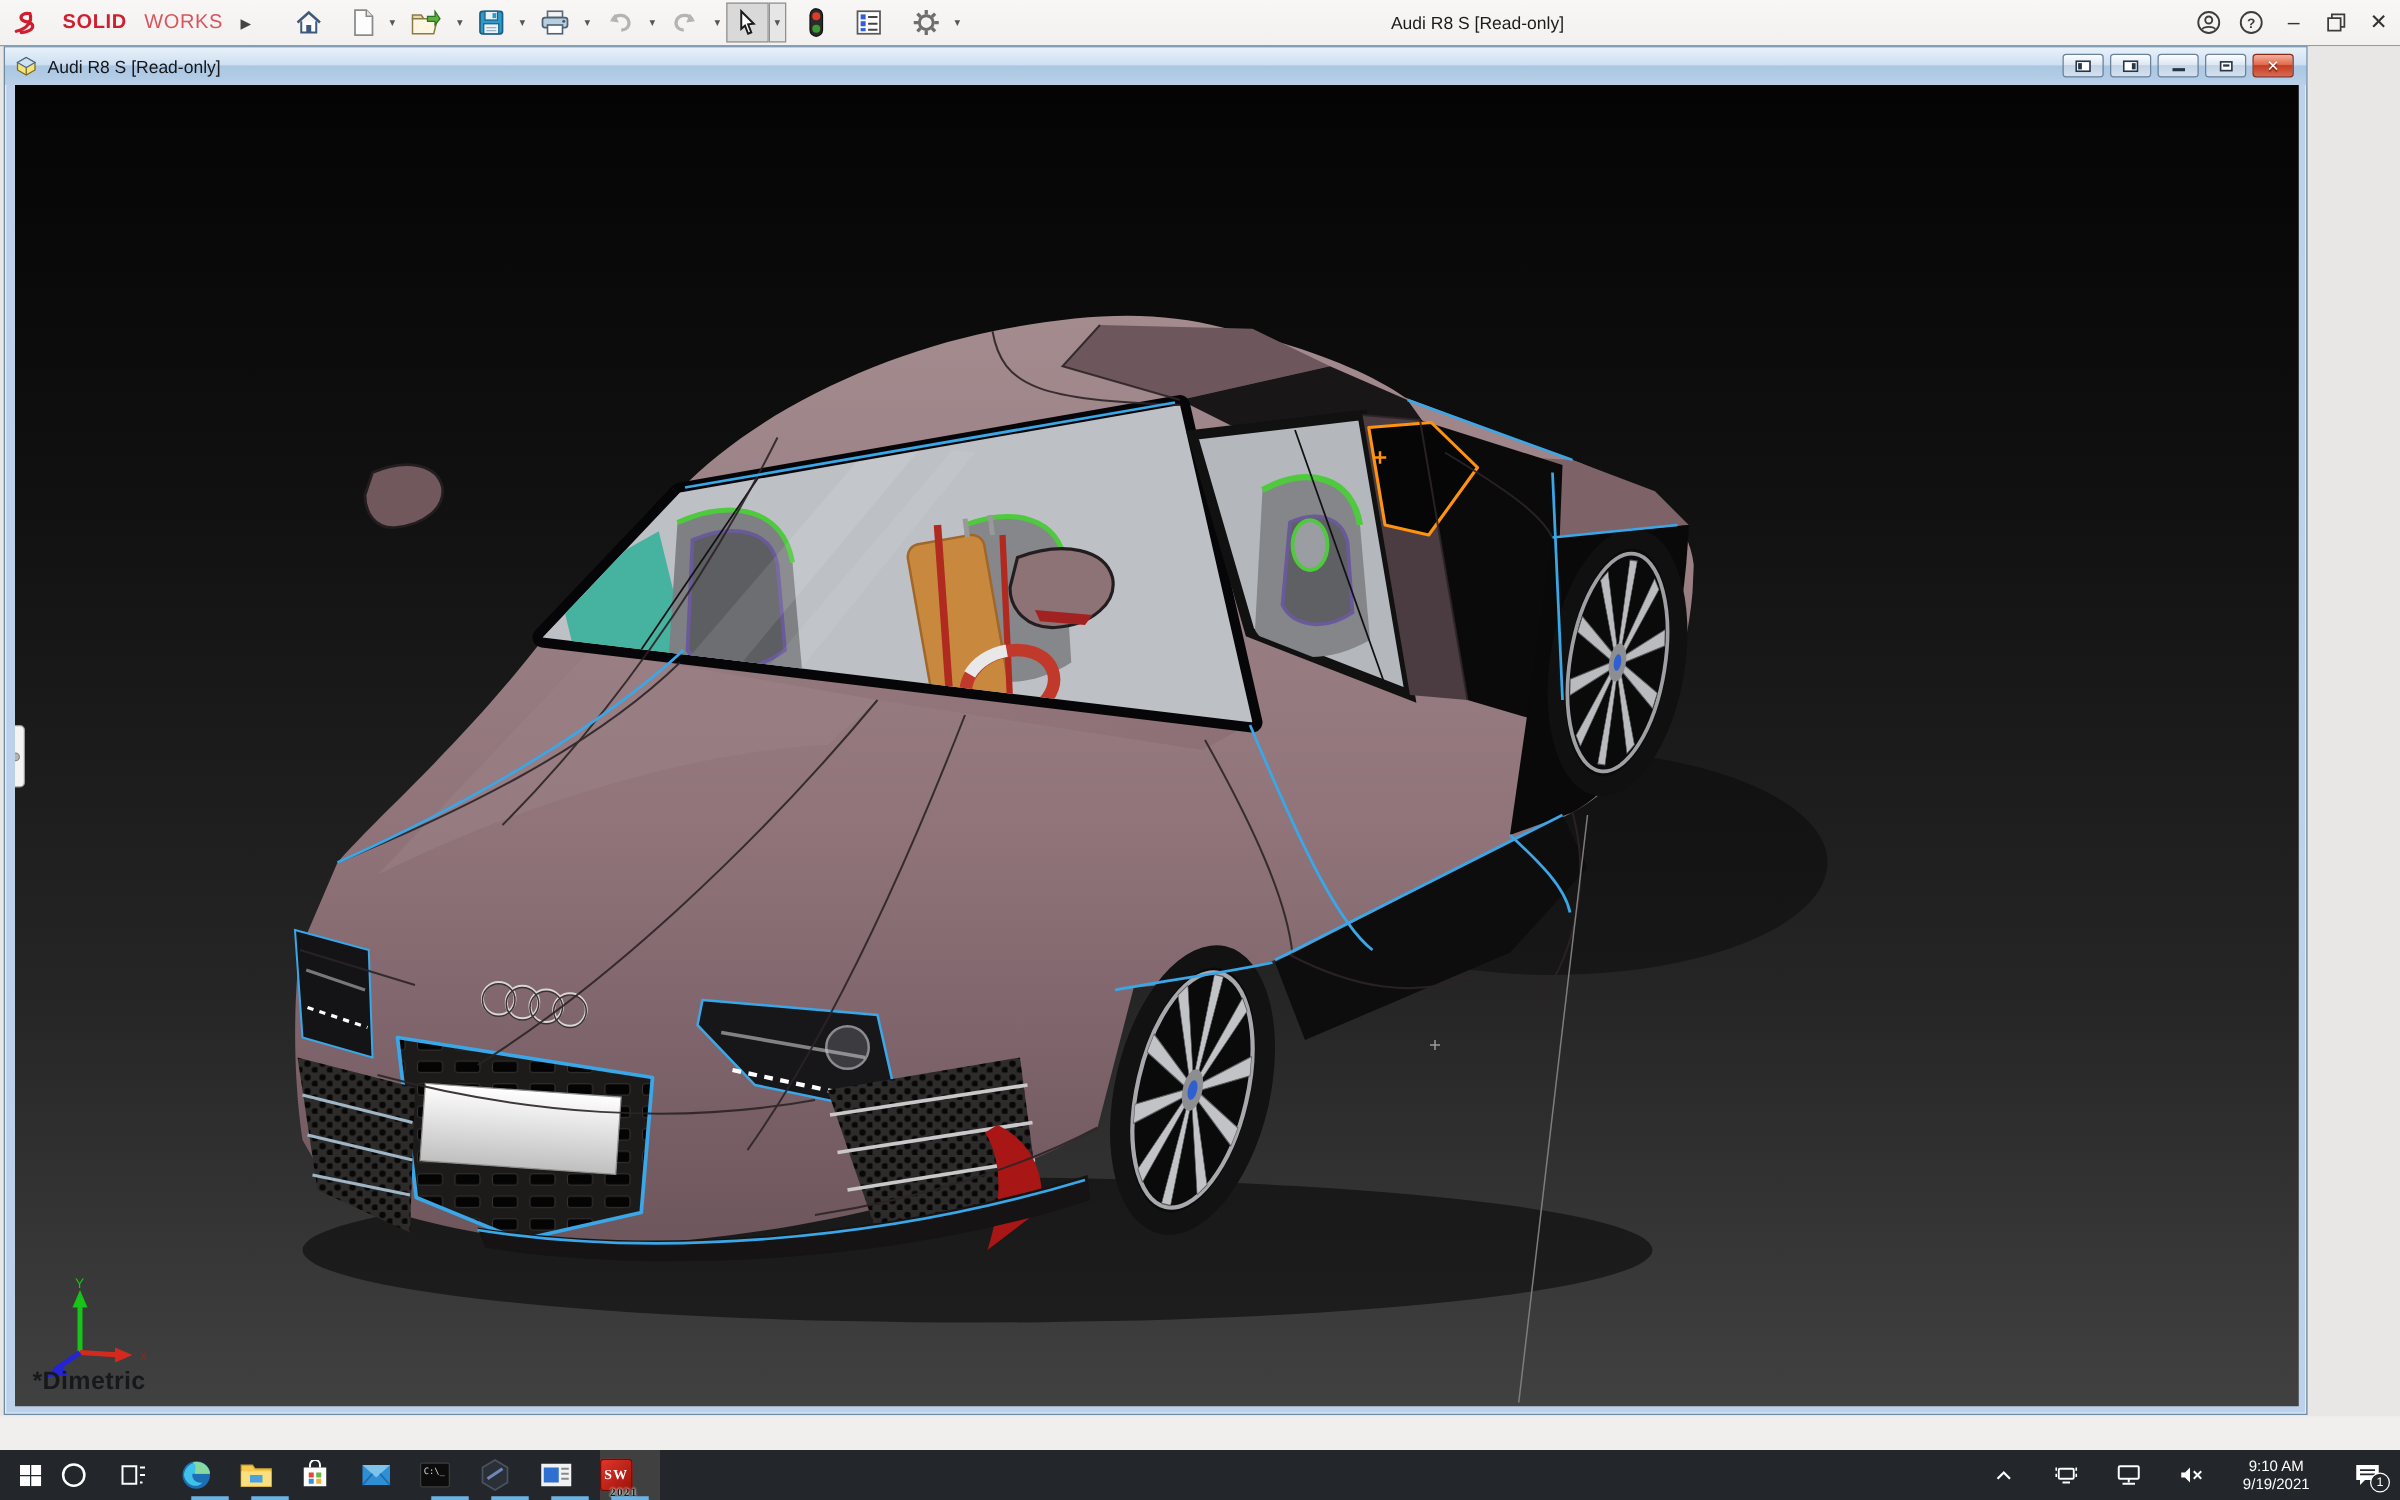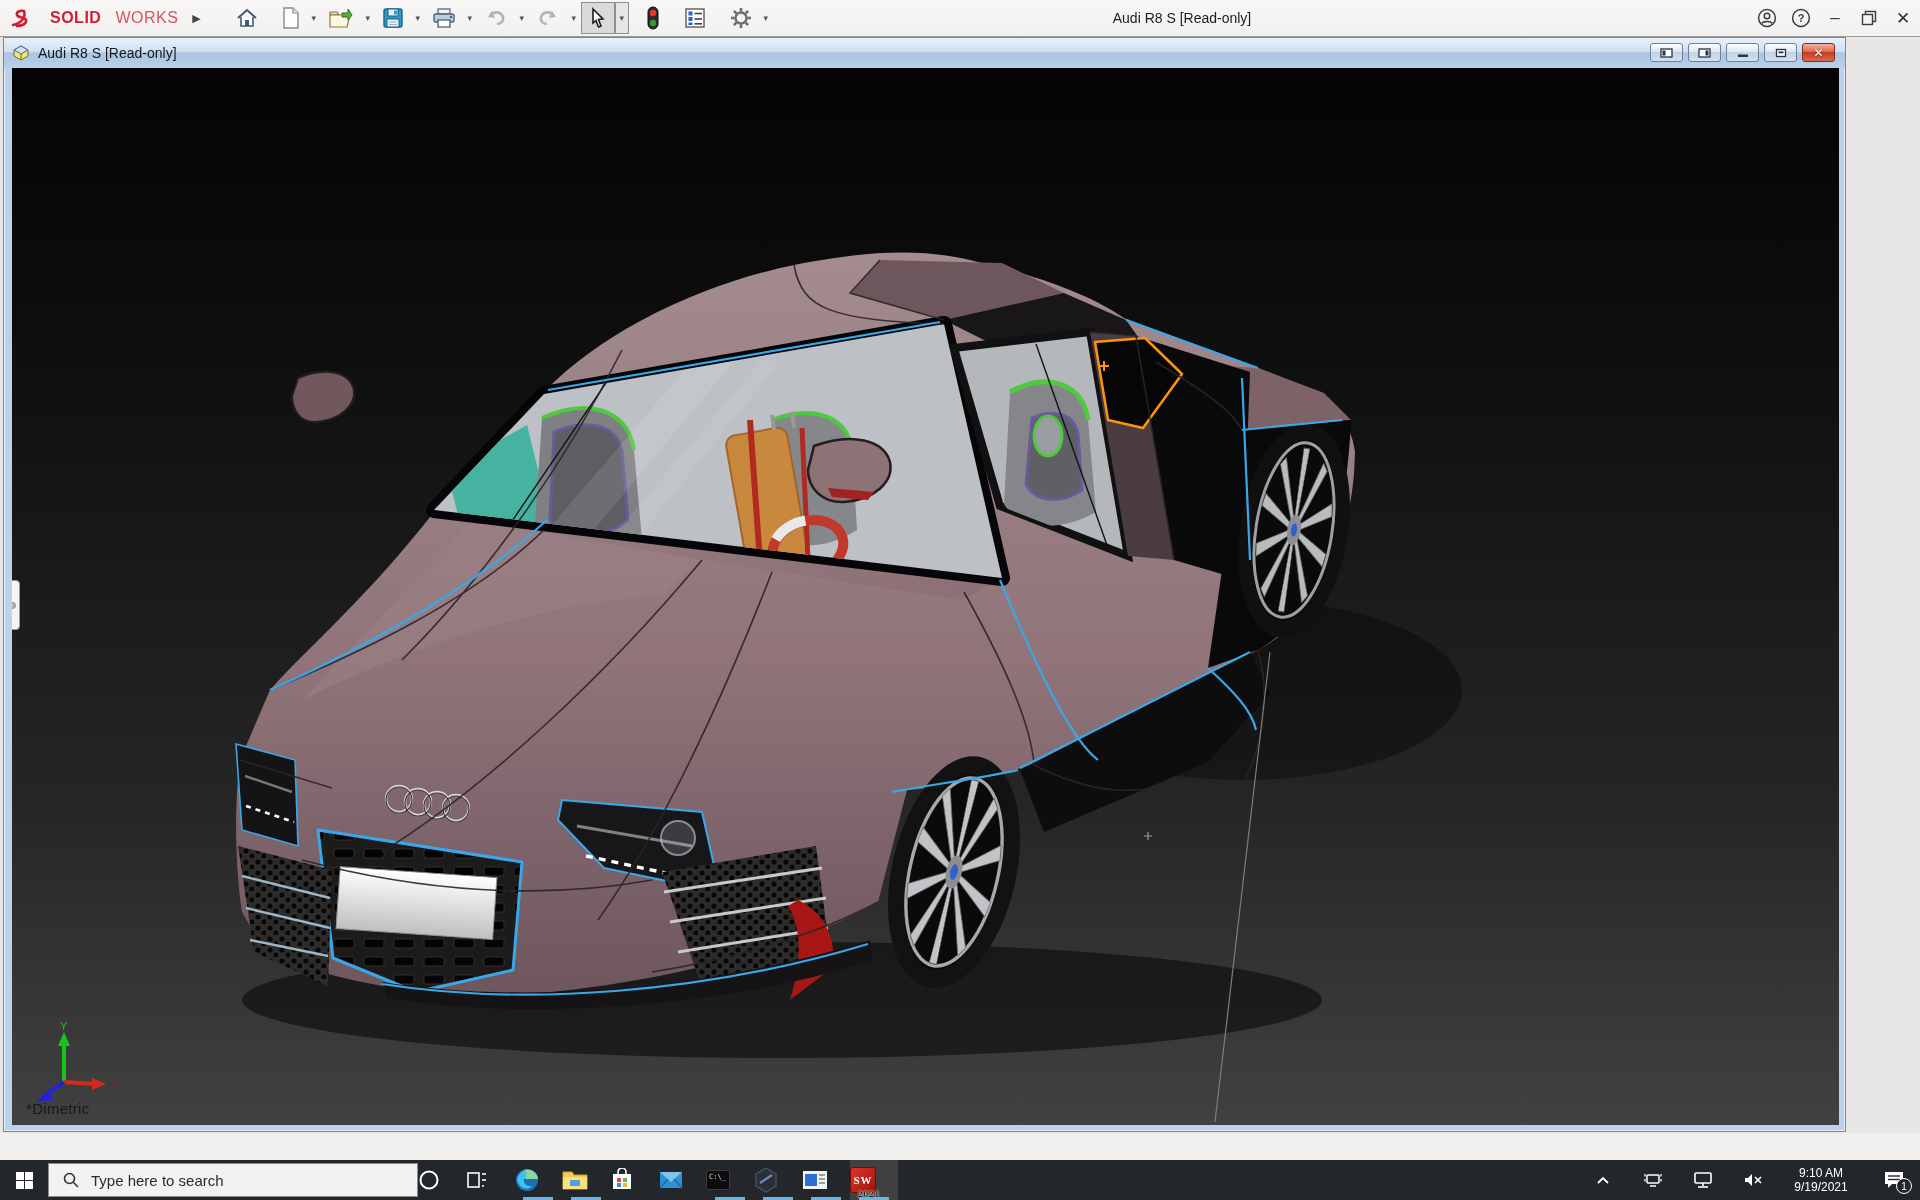--- a/index.html
+++ b/index.html
@@ -46,21 +46,21 @@
           display:flex; align-items:center; justify-content:center; }
   .dbtn svg { display:block; }
   .dbtn.close { background:linear-gradient(#f3b09e,#e06a4f 45%,#c43d22 50%,#d96a50);
                 border-color:#8c2a17; color:#fff; font-weight:bold; font-size:12px;
                 text-shadow:0 1px 1px #7a200e; }
 
   .viewport { position:absolute; left:8px; top:30px; width:1827px; height:1057px;
               background:linear-gradient(#040404, #101010 30%, #262626 70%, #414141);
               overflow:hidden; }
   .scene { position:absolute; left:0; top:0; }
-  .view-label { position:absolute; left:14px; bottom:8px; font-size:15px; font-weight:normal;
+  .view-label { position:absolute; left:14px; bottom:8px; font-size:20px; font-weight:bold;
                 color:#17181a; letter-spacing:.3px; }
   .panel-tab { position:absolute; left:-8px; top:512px; width:16px; height:50px;
                background:#f4f4f4; border:1px solid #9a9a9a; border-radius:0 4px 4px 0; }
   .panel-tab .dot { position:absolute; left:4px; top:21px; width:7px; height:7px;
                     border-radius:50%; background:#b5b5b5; border:1px solid #8a8a8a; }
 
   .right-strip { position:absolute; left:1848px; top:37px; width:72px; height:1095px; background:#e9e7e6; }
   .status-bar  { position:absolute; left:0; top:1133px; width:1920px; height:27px; background:#f0efee; }
 
   
@@ -537,27 +537,20 @@
 
   <footer class="taskbar">
     <div class="tb-start">
       <svg width="17" height="17" viewBox="0 0 17 17">
         <rect x="0" y="0" width="8" height="8" fill="#fff"></rect>
           <rect x="9" y="0" width="8" height="8" fill="#fff"></rect>
         <rect x="0" y="9" width="8" height="8" fill="#fff"></rect>
           <rect x="9" y="9" width="8" height="8" fill="#fff"></rect>
       </svg>
     </div>
-    <div class="tb-search">
-      <svg width="16" height="16" viewBox="0 0 16 16">
-        <circle cx="6.5" cy="6.5" r="5" fill="none" stroke="#333" stroke-width="1.6"></circle>
-        <line x1="10.5" y1="10.5" x2="15" y2="15" stroke="#333" stroke-width="1.6"></line>
-      </svg>
-      <span>Type here to search</span>
-    </div>
 
     <div class="tb-app">
       <svg width="22" height="22" viewBox="0 0 22 22">
         <circle cx="11" cy="11" r="8.5" fill="none" stroke="#fff" stroke-width="2"></circle>
       </svg>
     </div>
     <div class="tb-app">
       <svg width="22" height="22" viewBox="0 0 22 22">
         <rect x="2" y="4" width="11" height="14" fill="none" stroke="#fff" stroke-width="1.6"></rect>
         <line x1="16" y1="5" x2="20" y2="5" stroke="#fff" stroke-width="1.6"></line>

